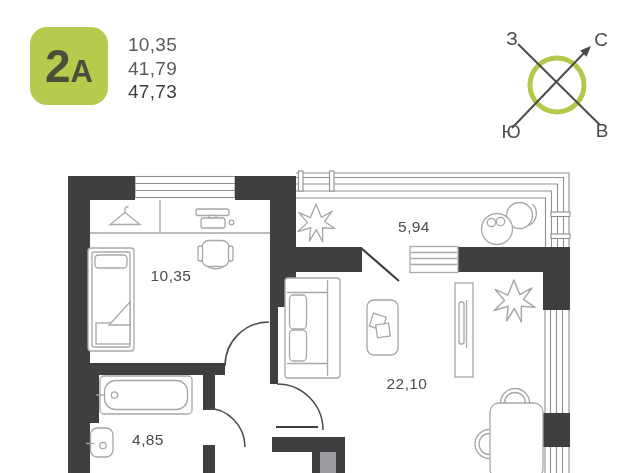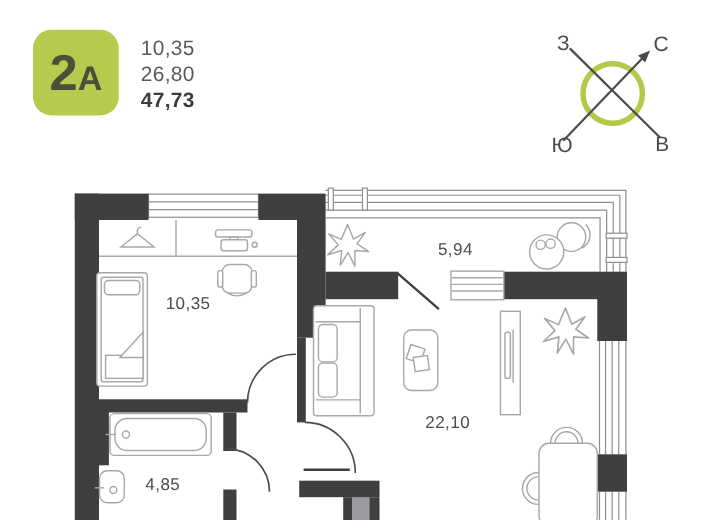--- a/index.html
+++ b/index.html
@@ -13,21 +13,21 @@
   .page{position:relative;width:640px;height:473px;background:#fff;overflow:hidden;
          font-family:"Liberation Sans",sans-serif;}
   
   .badge{position:absolute;left:30px;top:27px;width:78px;height:78px;border-radius:17px;
          background:var(--badge-green);display:flex;align-items:center;justify-content:center;
          color:var(--badge-text);font-weight:700;}
   .badge .digit{font-size:46px;line-height:1}
   .badge .letter{font-size:31px;line-height:1;margin-top:10px}
   .areas{position:absolute;left:128px;top:33px;font-size:19px;color:var(--area-gray);}
   .areas .row{height:23.5px;line-height:23.5px;letter-spacing:.3px}
-  .areas .row.total{color:var(--area-dark);font-weight:700}
+  .areas .row.total{color:var(--area-dark);font-weight:400}
   .compass{position:absolute;left:495px;top:18px}
   .compass text{font-size:19px;fill:var(--label-gray);font-weight:500}
   .compass .needle{stroke:var(--label-gray);stroke-width:2;fill:none}
   .compass .ring{stroke:var(--compass-green);stroke-width:5;fill:none}
   
   .plan{position:absolute;left:0;top:0}
   .wall rect{fill:var(--wall-dark)}
   .furn{stroke:var(--furniture-gray);stroke-width:1.3;fill:none}
   .furnf{stroke:var(--furniture-gray);stroke-width:1.3;fill:#fff}
   .glaz{stroke:var(--glazing-gray);stroke-width:1.1;fill:none}
@@ -42,21 +42,21 @@
 
 <div class="page">
 
   <div class="badge">
     <span class="digit">2</span>
     <span class="letter">А</span>
   </div>
 
   <div class="areas">
     <div class="row">10,35</div>
-    <div class="row">26,80</div>
+    <div class="row">41,79</div>
     <div class="row total">47,73</div>
   </div>
 
   <svg class="compass" width="140" height="130" viewBox="0 0 140 130">
     <circle class="ring" cx="62" cy="67" r="27"></circle>
     <path class="needle" d="M23 26 L105 107"></path>
     <path class="needle" d="M17 110 L89 35"></path>
     <polygon points="96,28 91.5,38.8 85.1,32.5" fill="#4b4b4d"></polygon>
     <text x="17" y="27" text-anchor="middle">З</text>
     <text x="106" y="28" text-anchor="middle">С</text>

